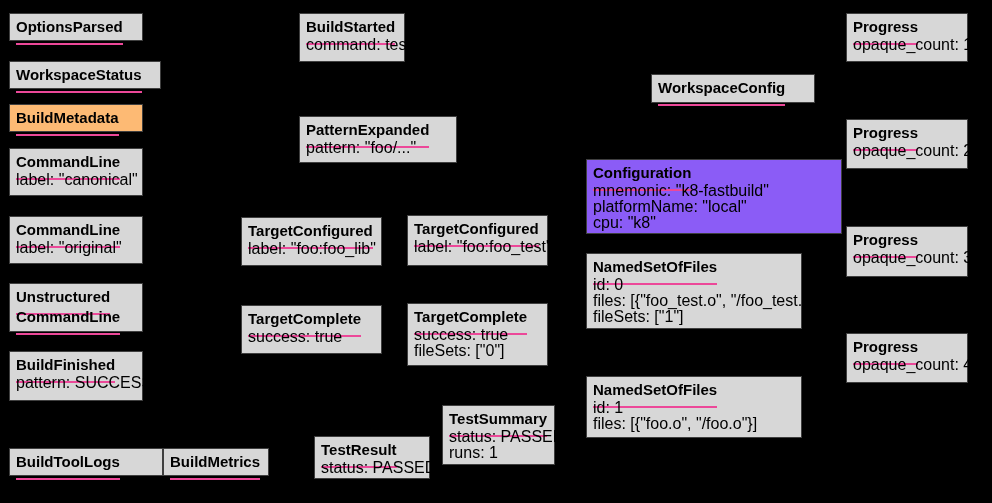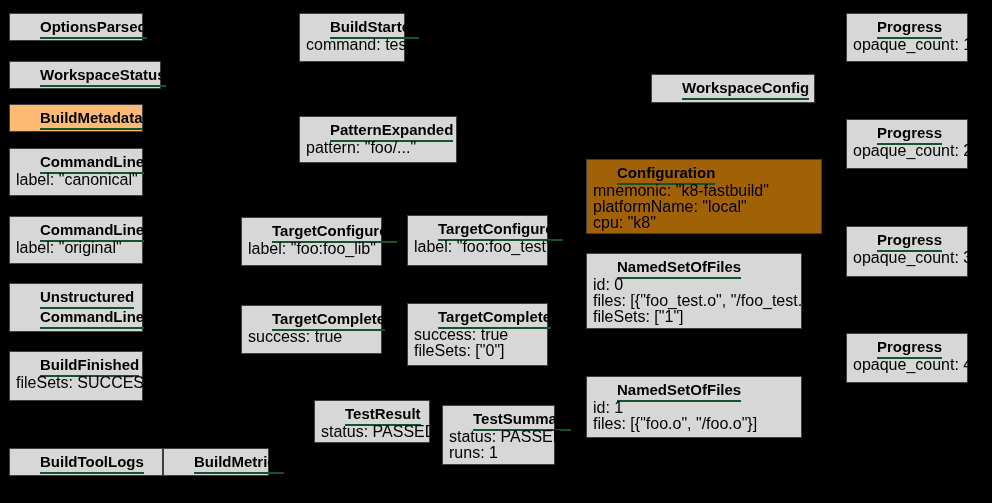--- a/index.html
+++ b/index.html
@@ -23,23 +23,22 @@
     color: #000000;
     padding: 3px 6px 2px 6px;
   }
   .node-title {
     font-size: 15px;
     font-weight: bold;
     line-height: 20px;
     white-space: nowrap;
   }
   .node-title span {
-    border-bottom: 2px solid #14532d;
-    padding-bottom: 2px;
-    margin-left: 24px;
+    border-bottom: 2px solid #ec4899;
+    padding-bottom: 8px;
   }
   .node-line {
     font-size: 16px;
     line-height: 16px;
     white-space: nowrap;
   }
 </style>
 </head>
 <body>
 
@@ -60,21 +59,21 @@
     <div class="node" style="left: 9px; top: 216px; width: 134px; min-height: 48px; background: rgb(215, 215, 215); border-color: rgb(63, 63, 63); color: rgb(0, 0, 0);">
       <div class="node-title"><span>CommandLine</span></div>
       <div class="node-line">label: "original"</div>
     </div>
     <div class="node" style="left: 9px; top: 283px; width: 134px; min-height: 49px; background: rgb(215, 215, 215); border-color: rgb(63, 63, 63); color: rgb(0, 0, 0);">
       <div class="node-title"><span>Unstructured</span></div>
       <div class="node-title"><span>CommandLine</span></div>
     </div>
     <div class="node" style="left: 9px; top: 351px; width: 134px; min-height: 50px; background: rgb(215, 215, 215); border-color: rgb(63, 63, 63); color: rgb(0, 0, 0);">
       <div class="node-title"><span>BuildFinished</span></div>
-      <div class="node-line">fileSets: SUCCESS</div>
+      <div class="node-line">pattern: SUCCESS</div>
     </div>
     <div class="node" style="left: 9px; top: 448px; width: 154px; min-height: 28px; background: rgb(215, 215, 215); border-color: rgb(63, 63, 63); color: rgb(0, 0, 0);">
       <div class="node-title"><span>BuildToolLogs</span></div>
     </div>
     <div class="node" style="left: 163px; top: 448px; width: 106px; min-height: 28px; background: rgb(215, 215, 215); border-color: rgb(63, 63, 63); color: rgb(0, 0, 0);">
       <div class="node-title"><span>BuildMetrics</span></div>
     </div>
     <div class="node" style="left: 299px; top: 13px; width: 106px; min-height: 49px; background: rgb(215, 215, 215); border-color: rgb(63, 63, 63); color: rgb(0, 0, 0);">
       <div class="node-title"><span>BuildStarted</span></div>
       <div class="node-line">command: test</div>
@@ -93,33 +92,33 @@
     </div>
     <div class="node" style="left: 241px; top: 305px; width: 141px; min-height: 49px; background: rgb(215, 215, 215); border-color: rgb(63, 63, 63); color: rgb(0, 0, 0);">
       <div class="node-title"><span>TargetComplete</span></div>
       <div class="node-line">success: true</div>
     </div>
     <div class="node" style="left: 407px; top: 303px; width: 141px; min-height: 63px; background: rgb(215, 215, 215); border-color: rgb(63, 63, 63); color: rgb(0, 0, 0);">
       <div class="node-title"><span>TargetComplete</span></div>
       <div class="node-line">success: true</div>
       <div class="node-line">fileSets: ["0"]</div>
     </div>
-    <div class="node" style="left: 314px; top: 400px; width: 116px; min-height: 43px; background: rgb(215, 215, 215); border-color: rgb(63, 63, 63); color: rgb(0, 0, 0);">
+    <div class="node" style="left: 314px; top: 436px; width: 116px; min-height: 43px; background: rgb(215, 215, 215); border-color: rgb(63, 63, 63); color: rgb(0, 0, 0);">
       <div class="node-title"><span>TestResult</span></div>
       <div class="node-line">status: PASSED</div>
     </div>
     <div class="node" style="left: 442px; top: 405px; width: 113px; min-height: 60px; background: rgb(215, 215, 215); border-color: rgb(63, 63, 63); color: rgb(0, 0, 0);">
       <div class="node-title"><span>TestSummary</span></div>
       <div class="node-line">status: PASSED</div>
       <div class="node-line">runs: 1</div>
     </div>
     <div class="node" style="left: 651px; top: 74px; width: 164px; min-height: 29px; background: rgb(215, 215, 215); border-color: rgb(63, 63, 63); color: rgb(0, 0, 0);">
       <div class="node-title"><span>WorkspaceConfig</span></div>
     </div>
-    <div class="node" style="left: 586px; top: 159px; width: 236px; min-height: 75px; background: #a16207; border-color: rgb(63, 63, 63); color: rgb(0, 0, 0);">
+    <div class="node" style="left: 586px; top: 159px; width: 256px; min-height: 75px; background: #8b5cf6; border-color: rgb(63, 63, 63); color: rgb(0, 0, 0);">
       <div class="node-title"><span>Configuration</span></div>
       <div class="node-line">mnemonic: "k8-fastbuild"</div>
       <div class="node-line">platformName: "local"</div>
       <div class="node-line">cpu: "k8"</div>
     </div>
     <div class="node" style="left: 586px; top: 253px; width: 216px; min-height: 76px; background: rgb(215, 215, 215); border-color: rgb(63, 63, 63); color: rgb(0, 0, 0);">
       <div class="node-title"><span>NamedSetOfFiles</span></div>
       <div class="node-line">id: 0</div>
       <div class="node-line">files: [{"foo_test.o", "/foo_test.o"}]</div>
       <div class="node-line">fileSets: ["1"]</div>

